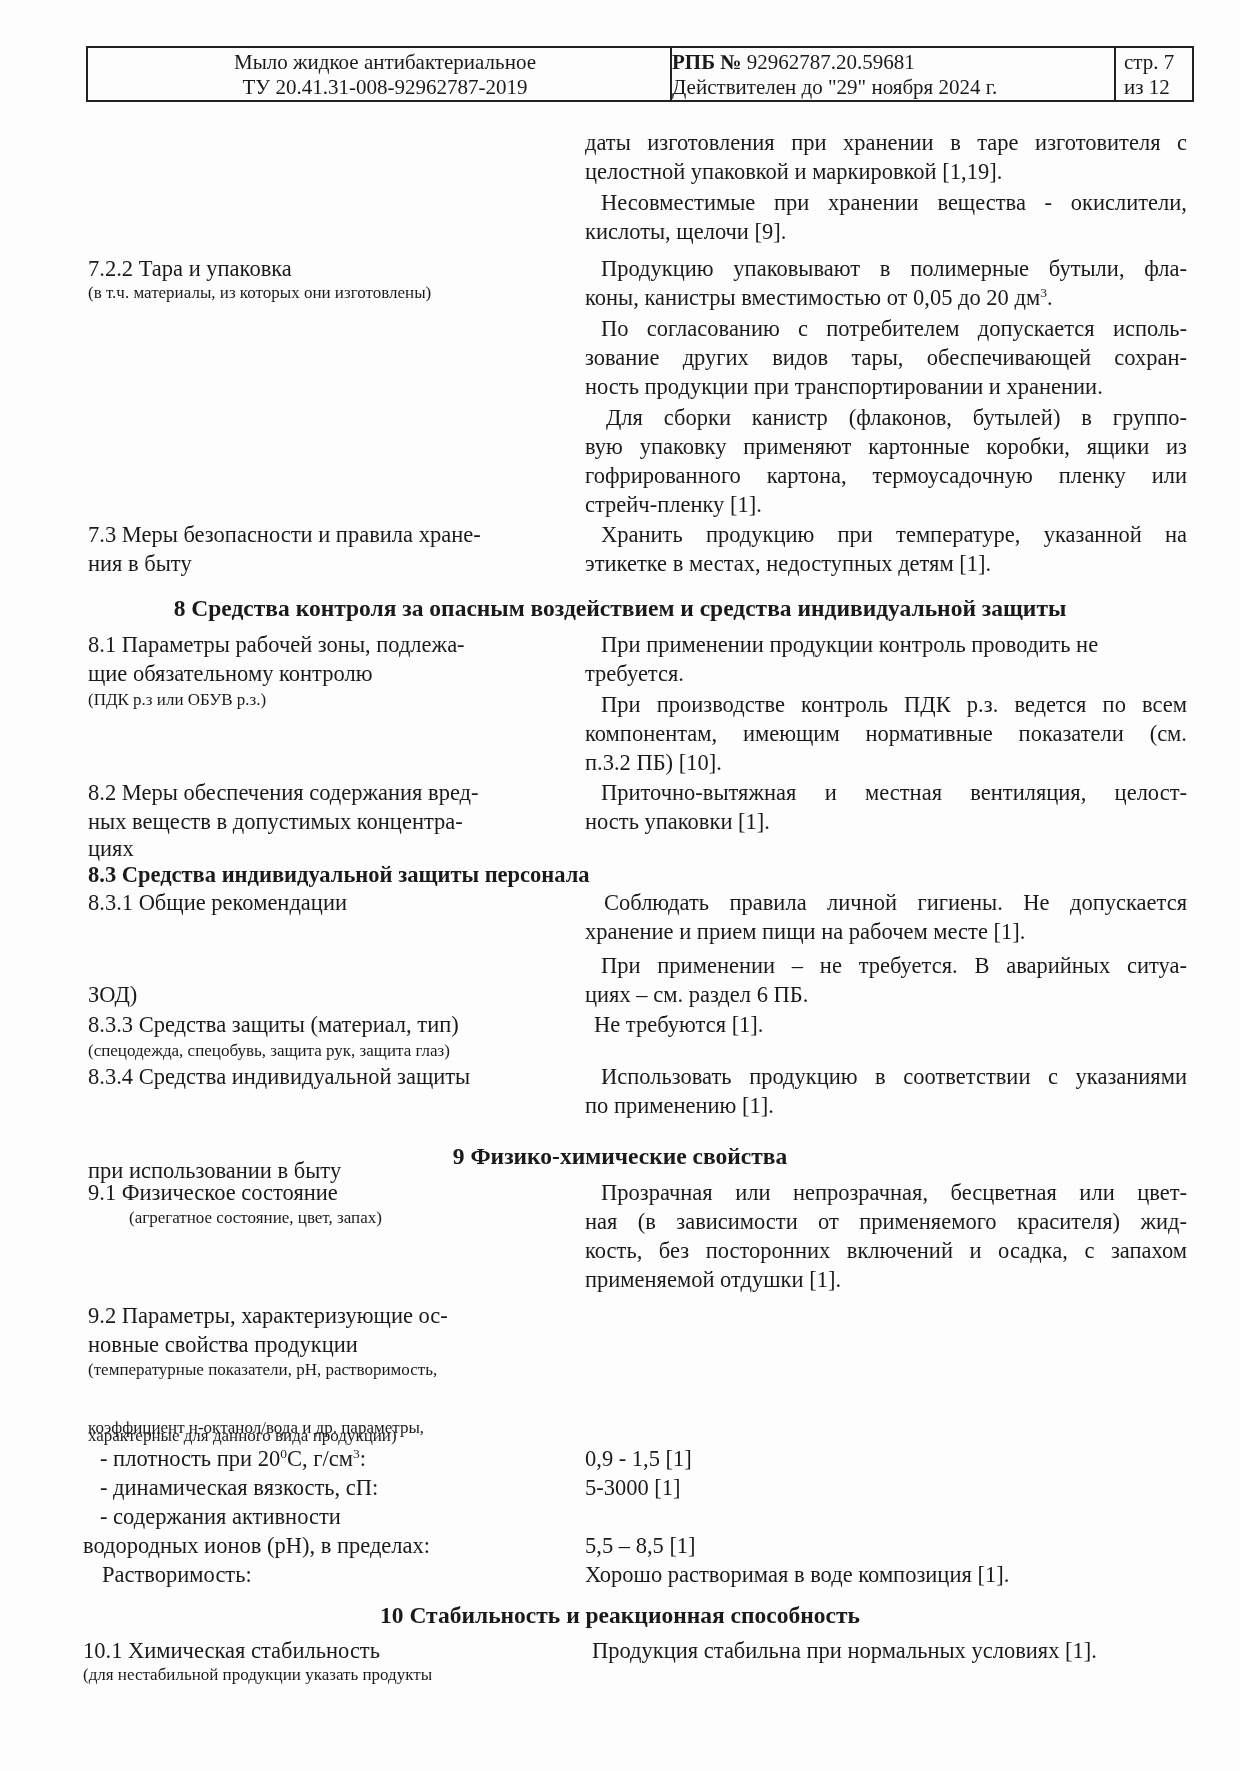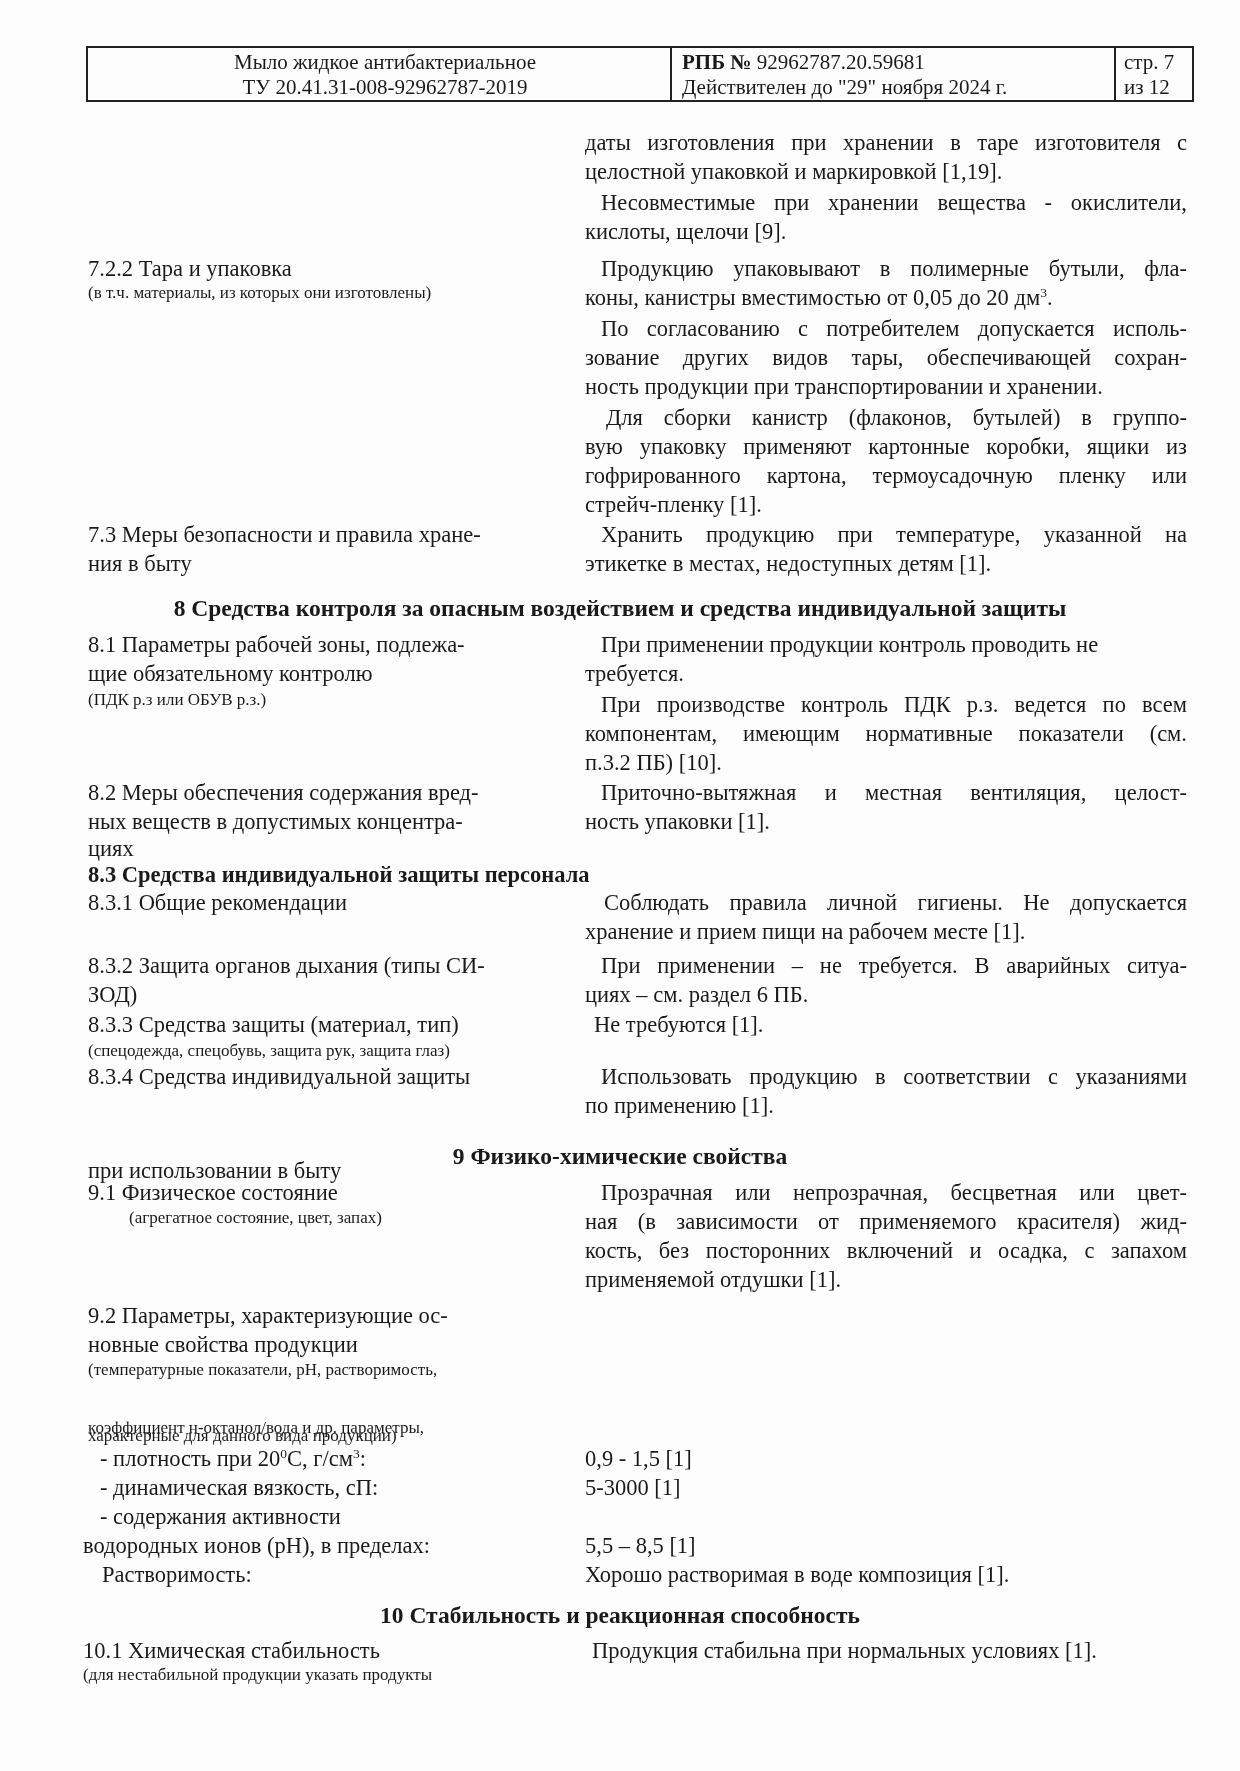--- a/index.html
+++ b/index.html
@@ -4,21 +4,21 @@
 <style>
   html, body { margin:0; padding:0; background:#ffffff; }
   body { width:1240px; height:1771px; position:relative; overflow:hidden;
          font-family:"Liberation Serif", "DejaVu Serif", serif; color:#1a1a1a; }
   .page { position:absolute; left:0; top:0; width:1240px; height:1771px; background:#fdfdfd; }
 
   
   .hdr { position:absolute; left:86px; top:46px; width:1108px; height:56px;
          border:2px solid #222; box-sizing:border-box; display:flex; }
   .hdr .c1 { width:570px; border-right:2px solid #222; text-align:center; font-size:21px; line-height:25px; padding-top:2px;padding-left:12px; }
-  .hdr .c2 { width:444px; border-right:2px solid #222; font-size:21px; line-height:25px; padding-left:10px; padding-top:2px; box-sizing:border-box; }
+  .hdr .c2 { width:444px; border-right:2px solid #222; font-size:21px; line-height:25px; padding-top:2px; box-sizing:border-box; }
   .hdr .c3 { flex:1; font-size:21px; line-height:25px; padding-left:8px; padding-top:2px; }
   .hdr b { font-weight:bold; }
 
   .ln { position:absolute; white-space:nowrap; font-size:22.5px; line-height:29px; }
   .sm { position:absolute; white-space:nowrap; font-size:17px; line-height:22px; }
   .rj { position:absolute; font-size:22.5px; line-height:29px; text-align:justify; text-align-last:justify; white-space:nowrap; }
   .h  { position:absolute; white-space:nowrap; font-weight:bold; font-size:23.5px; line-height:30px; }
   .c  { left:0; width:1240px; text-align:center; }
   sup { font-size:60%; vertical-align:super; line-height:0; }
 </style>
@@ -80,21 +80,20 @@
   <div class="ln" style="left:88px;top:834px;">циях</div>
   <div class="rj" style="left:601px;top:778px;width:586px;">Приточно-вытяжная и местная вентиляция, целост-</div>
   <div class="ln" style="left:585px;top:807px;">ность упаковки [1].</div>
 
   <div class="h" style="left:88px;top:860px;font-size:22.5px;">8.3 Средства индивидуальной защиты персонала</div>
 
   <div class="ln" style="left:88px;top:888px;">8.3.1 Общие рекомендации</div>
   <div class="rj" style="left:604px;top:888px;width:583px;">Соблюдать правила личной гигиены. Не допускается</div>
   <div class="ln" style="left:585px;top:917px;">хранение и прием пищи на рабочем месте [1].</div>
 
-  <div class="ln" style="left:88px;top:951px;">8.3.2 Защита органов дыхания (типы СИ-</div>
   <div class="ln" style="left:88px;top:980px;">ЗОД)</div>
   <div class="rj" style="left:601px;top:951px;width:586px;">При применении – не требуется. В аварийных ситуа-</div>
   <div class="ln" style="left:585px;top:980px;">циях – см. раздел 6 ПБ.</div>
 
   <div class="ln" style="left:88px;top:1010px;">8.3.3 Средства защиты (материал, тип)</div>
   <div class="sm" style="left:88px;top:1040px;">(спецодежда, спецобувь, защита рук, защита глаз)</div>
   <div class="ln" style="left:594px;top:1010px;">Не требуются [1].</div>
 
   <div class="ln" style="left:88px;top:1062px;">8.3.4 Средства индивидуальной защиты</div>
   <div class="ln" style="left:88px;top:1156px;">при использовании в быту</div>

